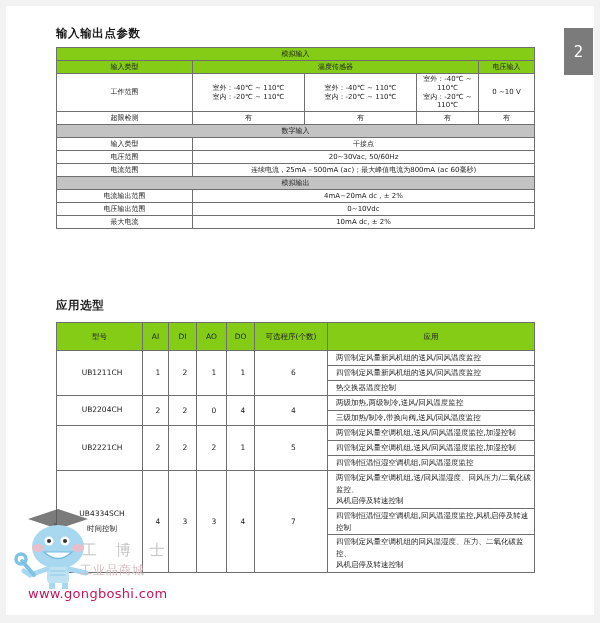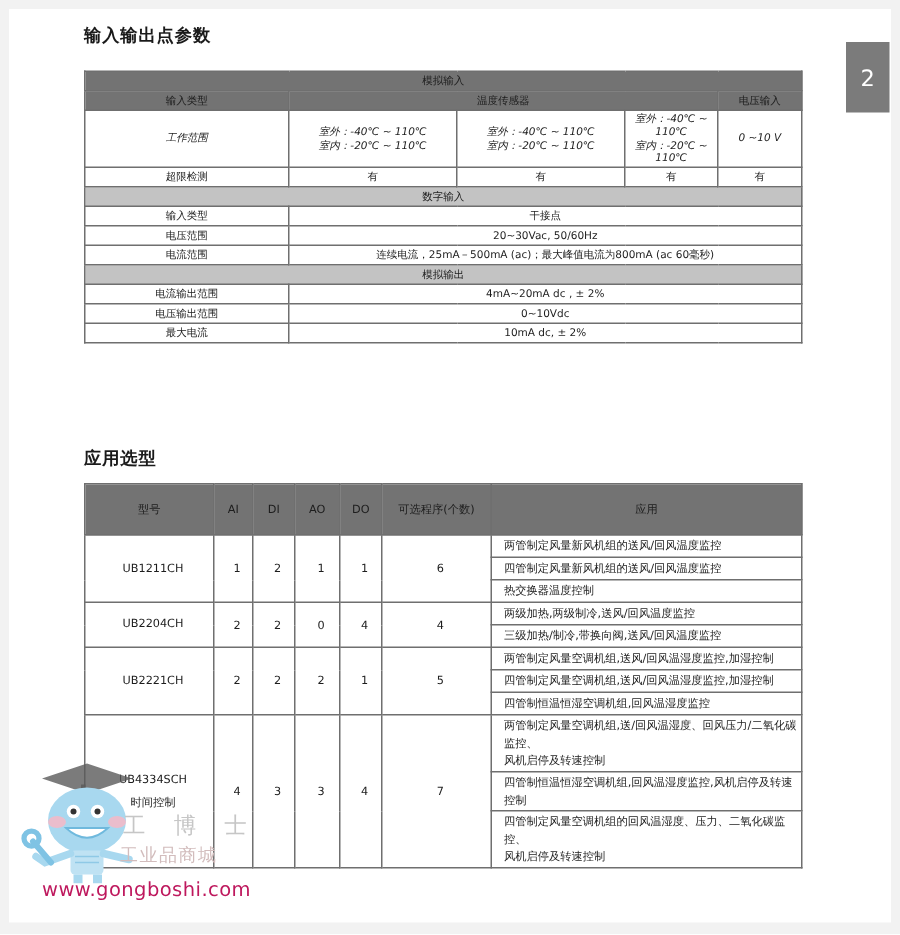--- a/index.html
+++ b/index.html
@@ -52,70 +52,70 @@
   
   .sec-title {
     position: absolute;
     left: 56px;
     font-size: 11.5px;
     font-weight: bold;
     color: #1a1a1a;
     font-family: "DejaVu Serif", "Liberation Serif", serif;
     letter-spacing: 0.6px;
   }
-  #t1-title { top: 16px; }
+  #t1-title { top: 26px; }
   #t2-title { top: 298px; font-family: "DejaVu Sans", "Liberation Sans", sans-serif; }
 
   
   table.doc {
     position: absolute;
     border-collapse: collapse;
     font-size: 7px;
     color: #1d1d1d;
     background: #ffffff;
     table-layout: fixed;
   }
   table.doc td, table.doc th {
     border: 1px solid #6f6f6f;
     padding: 1px 3px;
     font-weight: normal;
     vertical-align: middle;
     line-height: 1.25;
   }
   .hdr {
-    background: #737373;
+    background: #84cc16;
     text-align: center;
     font-weight: normal;
   }
   .band {
     background: #c3c3c3;
     text-align: center;
   }
   .ctr  { text-align: center; }
   .lft  { text-align: center; padding-left: 6px; }
 
   
   #tbl1 {
     left: 56px;
     top: 47px;
     width: 478px;
   }
   #tbl1 td { height: 13px; }
-  #tbl1 .tall { height: 30px; font-style: italic; }
+  #tbl1 .tall { height: 30px; }
   .wr-line { display:block; }
 
   
   #tbl2 {
     left: 56px;
     top: 322px;
     width: 478px;
     font-size: 7.5px;
   }
   #tbl2 td { height: 15px; padding-left: 8px; }
-  #tbl2 th { height: 34px; }
+  #tbl2 th { height: 28px; }
   #tbl2 .app {
     text-align: left;
     padding-left: 8px;
     line-height: 1.55;
   }
   #tbl2 .model {
     text-align: center;
     line-height: 1.9;
   }
   #tbl2 .num { text-align: center; }

